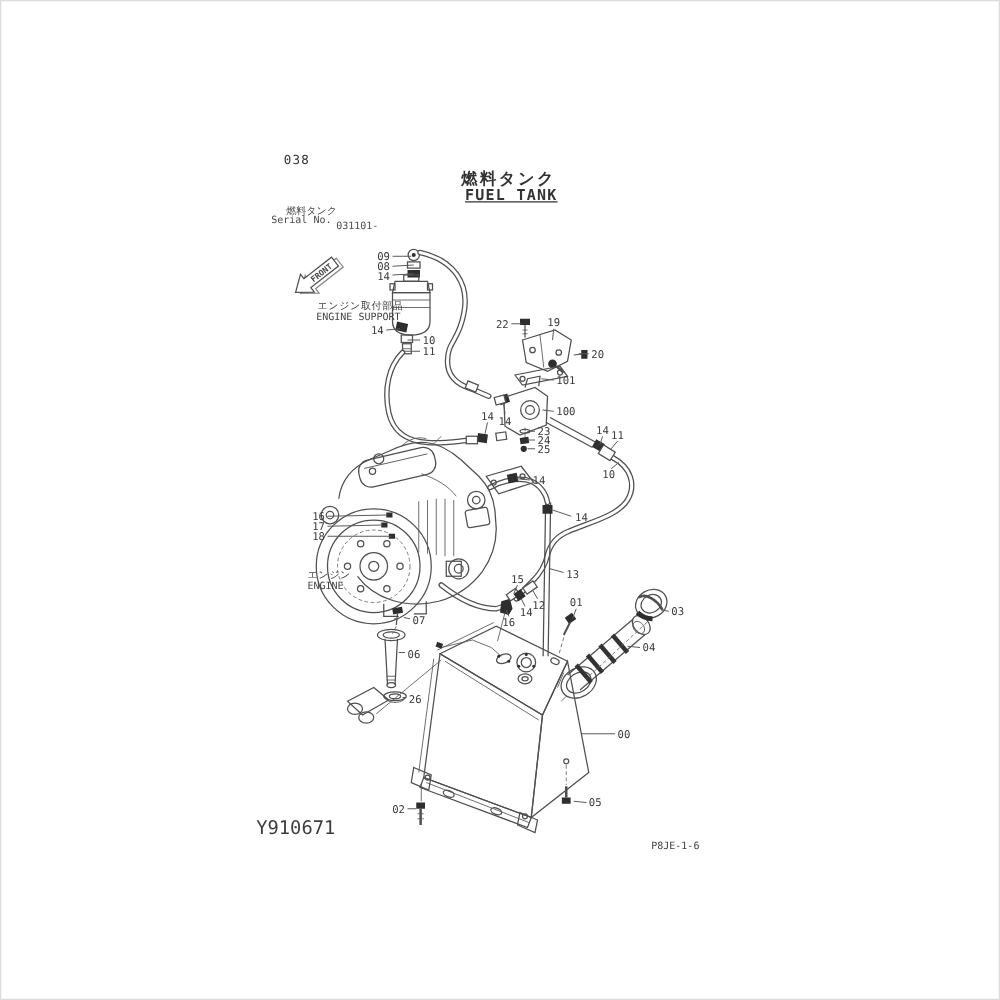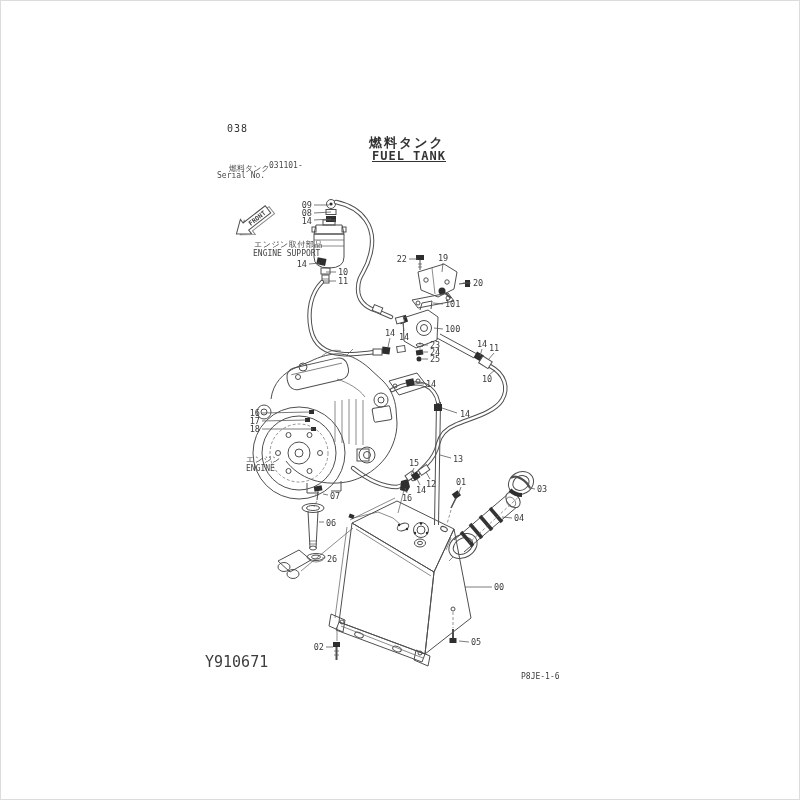--- a/index.html
+++ b/index.html
@@ -3,21 +3,21 @@
 <meta charset="utf-8">
 <style>
   html,body{margin:0;padding:0;background:#fff;}
   .page{position:relative;width:800px;height:800px;background:#fff;border:1px solid #dcdcdc;box-sizing:border-box;overflow:hidden;
         font-family:"DejaVu Sans Mono","Liberation Mono",monospace;color:#333;}
   .abs{position:absolute;white-space:pre;}
   .page-number{left:226px;top:122px;font-size:10px;letter-spacing:1px;}
   .title-ja{left:368px;top:133px;font-size:13px;font-weight:bold;letter-spacing:2px;font-family:"DejaVu Sans",sans-serif;text-align:right;}
   .title-en{left:371px;top:148px;font-size:12px;font-weight:bold;letter-spacing:1px;text-decoration:underline;}
   .serial-ja{left:228px;top:162px;font-size:8px;font-family:"DejaVu Sans",sans-serif;color:#4a4a4a;}
-  .serial-val{left:268px;top:160px;font-size:8px;color:#4a4a4a;}
+  .serial-val{left:268px;top:175px;font-size:8px;color:#4a4a4a;}
   .serial-en{left:216px;top:170px;font-size:8px;color:#4a4a4a;}
   .drawing-id{left:204px;top:652px;font-size:15px;color:#3d3d3d;}
   .sheet-code{left:520px;top:671px;font-size:8px;color:#3d3d3d;}
   svg.art{position:absolute;left:0;top:0;}
   .ln{stroke:#4f4f4f;fill:none;stroke-width:1;}
   .lt{stroke:#5a5a5a;fill:none;stroke-width:.7;}
   .dash{stroke:#6a6a6a;fill:none;stroke-width:.7;stroke-dasharray:3 2;}
   .dk{fill:#2e2e2e;stroke:none;}
   .wfill{fill:#fff;}
   .hose-o{stroke:#4f4f4f;stroke-width:4.4;fill:none;stroke-linecap:round;}

